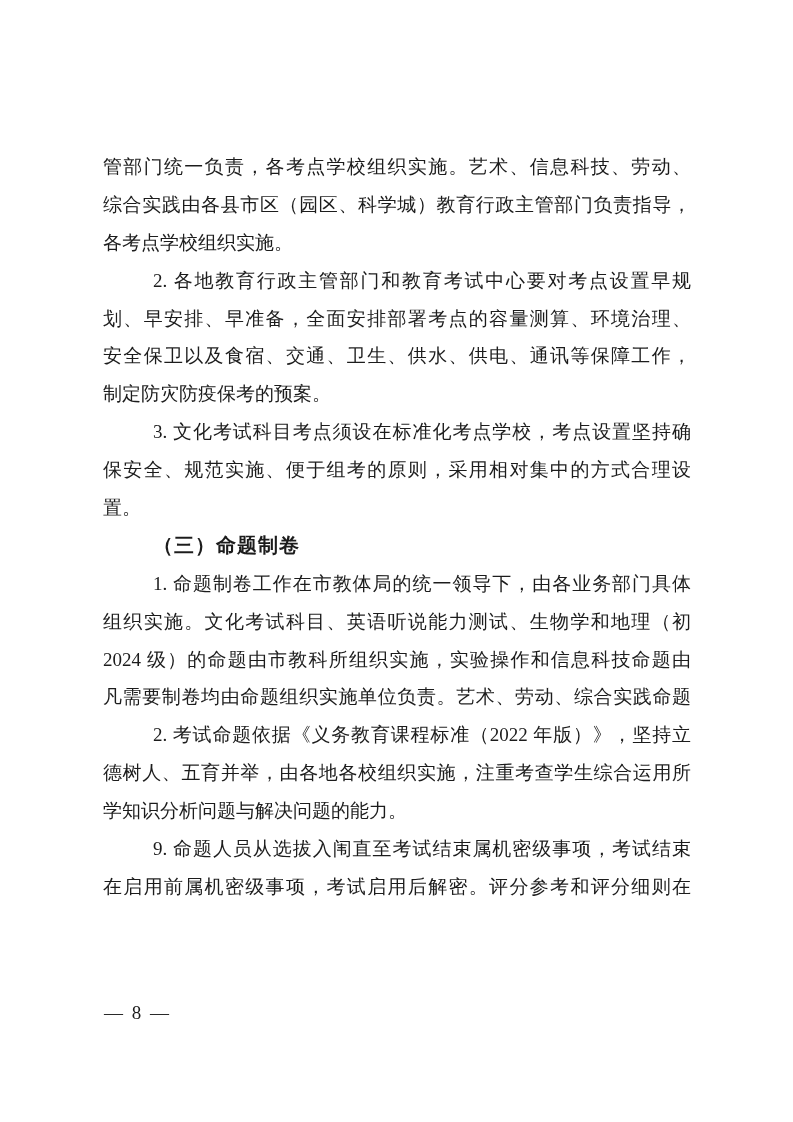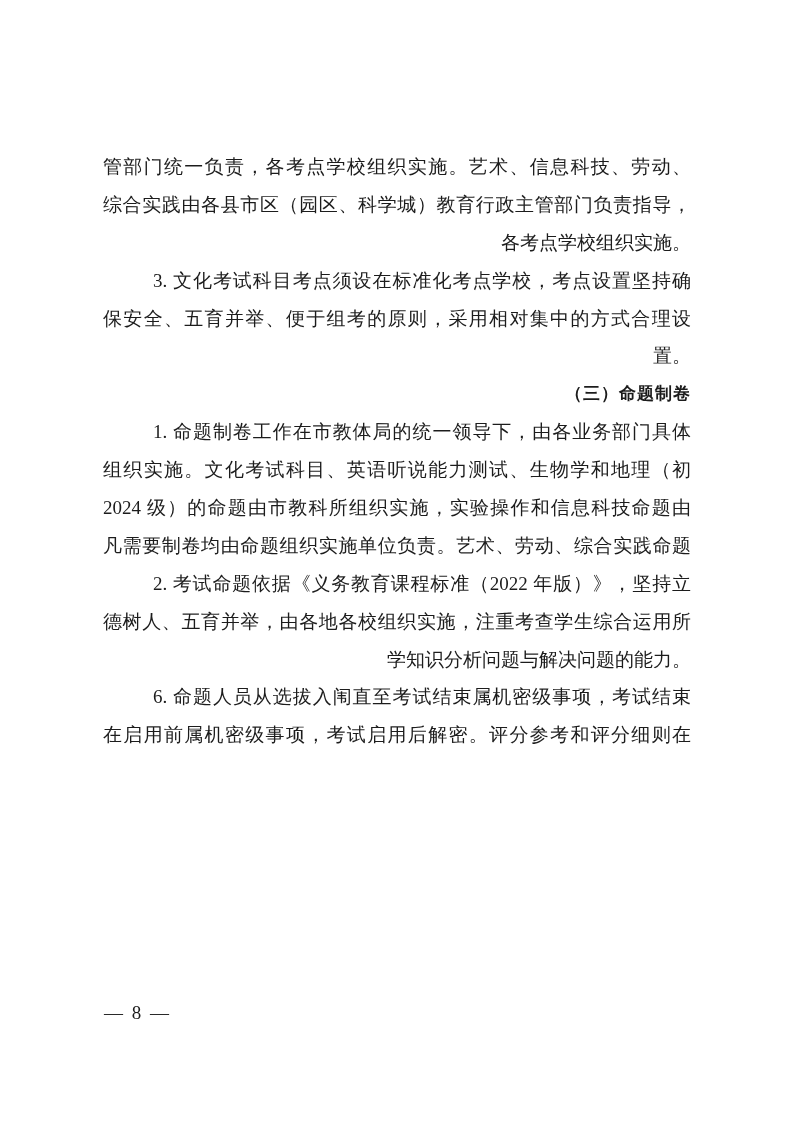--- a/index.html
+++ b/index.html
@@ -20,35 +20,35 @@
   .content {
     position: absolute;
     left: 103px;
     top: 148px;
     width: 588px;
   }
   .line {
     height: 37.9px;
     line-height: 37.9px;
     font-size: 19px;
-    text-align: right;
+    text-align: left;
     overflow: hidden;
   }
   
   .fill {
     text-align: justify;
     text-align-last: justify;
   }
   
   .ind {
     text-indent: 50px;
   }
   .heading {
     font-weight: 700;
-    font-size: 17px;
+    font-size: 20px;
     letter-spacing: 1px;
   }
   .footer {
     position: absolute;
     left: 104px;
     top: 998px;
     height: 30px;
     line-height: 30px;
     font-size: 19px;
     letter-spacing: 2px;
@@ -60,43 +60,49 @@
 
 <div class="page">
   <div class="content">
 
     <div>
       <div class="line fill">管部门统一负责，各考点学校组织实施。艺术、信息科技、劳动、</div>
       <div class="line fill">综合实践由各县市区（园区、科学城）教育行政主管部门负责指导，</div>
       <div class="line">各考点学校组织实施。</div>
     </div>
 
+    <div>
+      <div class="line fill ind">2. 各地教育行政主管部门和教育考试中心要对考点设置早规</div>
+      <div class="line fill">划、早安排、早准备，全面安排部署考点的容量测算、环境治理、</div>
+      <div class="line fill">安全保卫以及食宿、交通、卫生、供水、供电、通讯等保障工作，</div>
+      <div class="line">制定防灾防疫保考的预案。</div>
+    </div>
 
     <div>
       <div class="line fill ind">3. 文化考试科目考点须设在标准化考点学校，考点设置坚持确</div>
-      <div class="line fill">保安全、五育并举、便于组考的原则，采用相对集中的方式合理设</div>
+      <div class="line fill">保安全、规范实施、便于组考的原则，采用相对集中的方式合理设</div>
       <div class="line">置。</div>
     </div>
 
     <div class="line ind heading">（三）命题制卷</div>
 
     <div>
       <div class="line fill ind">1. 命题制卷工作在市教体局的统一领导下，由各业务部门具体</div>
       <div class="line fill">组织实施。文化考试科目、英语听说能力测试、生物学和地理（初</div>
       <div class="line fill">2024 级）的命题由市教科所组织实施，实验操作和信息科技命题由</div>
       <div class="line fill">凡需要制卷均由命题组织实施单位负责。艺术、劳动、综合实践命题</div>
     </div>
 
     <div>
       <div class="line fill ind">2. 考试命题依据《义务教育课程标准（2022 年版）》，坚持立</div>
       <div class="line fill">德树人、五育并举，由各地各校组织实施，注重考查学生综合运用所</div>
       <div class="line">学知识分析问题与解决问题的能力。</div>
     </div>
 
     <div>
-      <div class="line fill ind">6. 命题人员从选拔入闱直至考试结束属机密级事项，考试结束</div>
+      <div class="line fill ind">9. 命题人员从选拔入闱直至考试结束属机密级事项，考试结束</div>
       <div class="line fill">在启用前属机密级事项，考试启用后解密。评分参考和评分细则在</div>
     </div>
 
   </div>
 
   <div class="footer">— 8 —</div>
 </div>
 
 </body></html>

